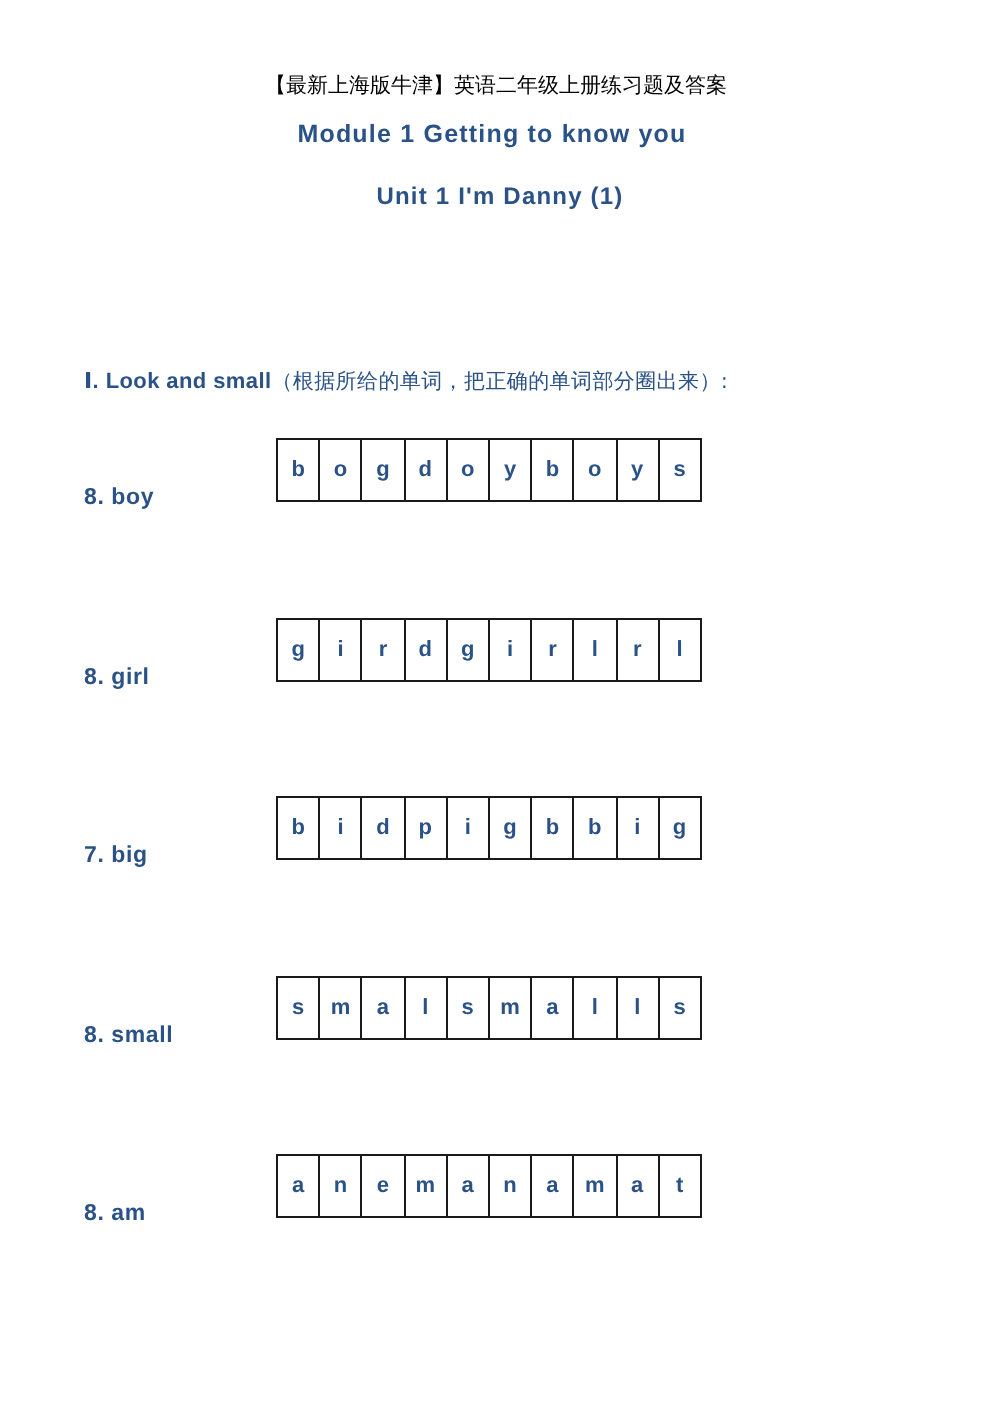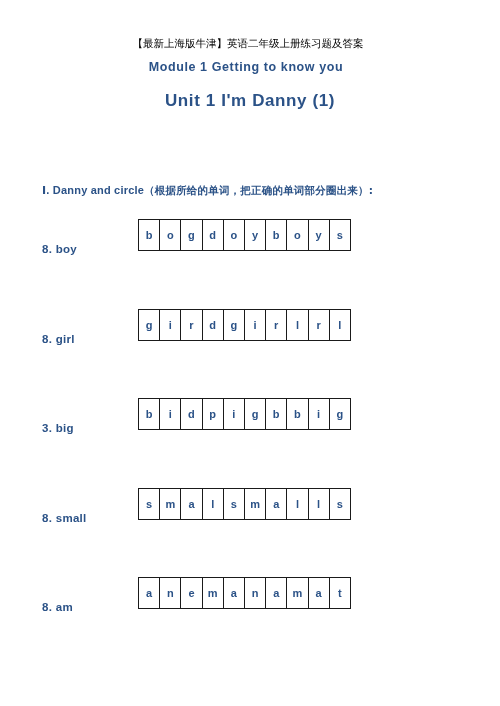--- a/index.html
+++ b/index.html
@@ -50,41 +50,41 @@
     letter-spacing: 0.6px;
     white-space: nowrap;
   }
 
   .unit-title {
     position: absolute;
     top: 91px;
     left: 0;
     width: 500px;
     text-align: center;
-    font-size: 17px;
+    font-size: 12px;
     font-weight: bold;
     color: #2b5287;
     letter-spacing: 0.6px;
     white-space: nowrap;
   }
 
   
   .instruction {
     position: absolute;
     top: 184px;
     left: 42px;
     font-size: 11px;
     font-weight: bold;
     color: #2b5287;
     white-space: nowrap;
     letter-spacing: 0.2px;
   }
   .instruction .zh {
     font-family: "DejaVu Sans", "Liberation Sans", sans-serif;
-    font-weight: bold;
+    font-weight: normal;
     font-size: 10.5px;
     color: #2b5287;
   }
 
   
   .ex-row {
     position: absolute;
     left: 0;
     width: 500px;
     height: 60px;
@@ -130,21 +130,21 @@
 
 <div class="page">
 
   <div class="doc-header">【最新上海版牛津】英语二年级上册练习题及答案</div>
 
   <div class="module-title">Module 1   Getting to know you</div>
 
   <div class="unit-title">Unit 1   I'm Danny (1)</div>
 
   <div class="instruction">
-    <span>Ⅰ.</span><span>&nbsp;</span><span>Danny and circle</span><span class="zh">（根据所给的单词，把正确的单词部分圈出来）:</span>
+    <span>Ⅰ.</span><span>&nbsp;</span><span>Look and small</span><span class="zh">（根据所给的单词，把正确的单词部分圈出来）:</span>
   </div>
 
   <div id="rows-container">
       <div class="ex-row" style="top: 217px;">
         <div class="ex-label">8. boy</div>
         <div class="letter-grid">
           <div class="cell">b</div>
           <div class="cell">o</div>
           <div class="cell">g</div>
           <div class="cell">d</div>
@@ -165,21 +165,21 @@
           <div class="cell">d</div>
           <div class="cell">g</div>
           <div class="cell">i</div>
           <div class="cell">r</div>
           <div class="cell">l</div>
           <div class="cell">r</div>
           <div class="cell">l</div>
         </div>
       </div>
       <div class="ex-row" style="top: 396px;">
-        <div class="ex-label">3. big</div>
+        <div class="ex-label">7. big</div>
         <div class="letter-grid">
           <div class="cell">b</div>
           <div class="cell">i</div>
           <div class="cell">d</div>
           <div class="cell">p</div>
           <div class="cell">i</div>
           <div class="cell">g</div>
           <div class="cell">b</div>
           <div class="cell">b</div>
           <div class="cell">i</div>

